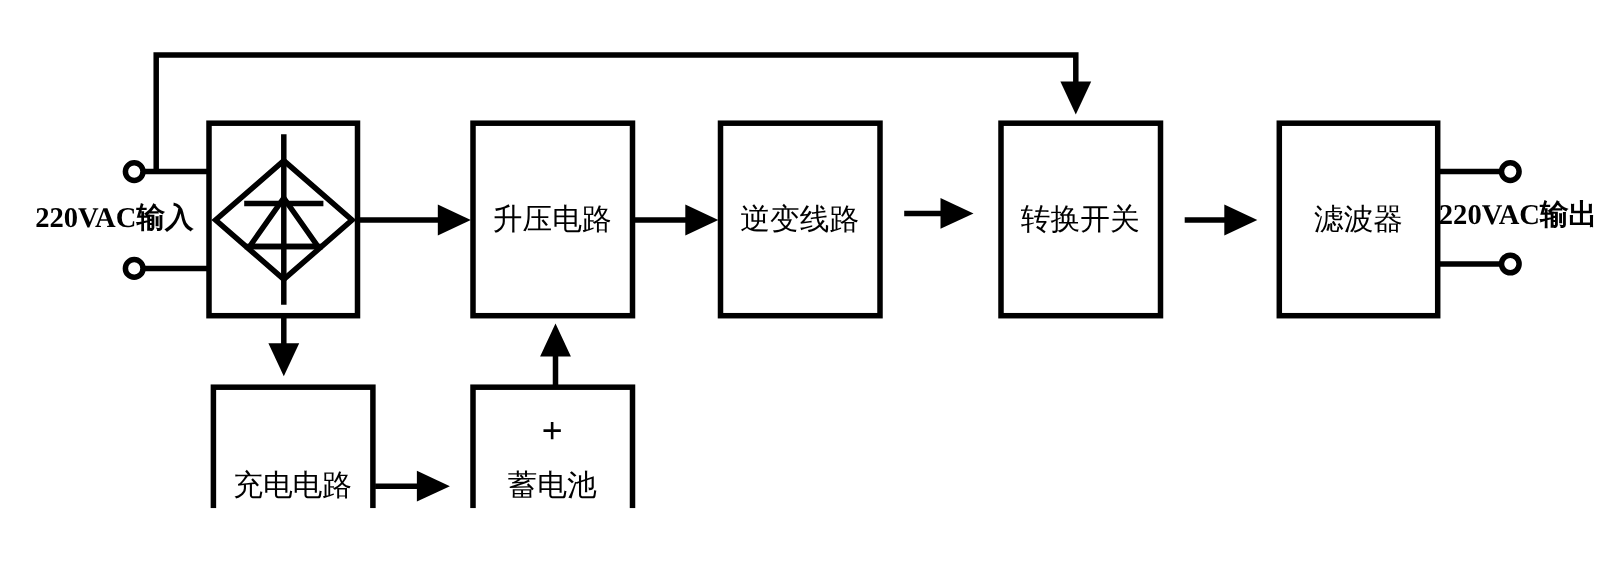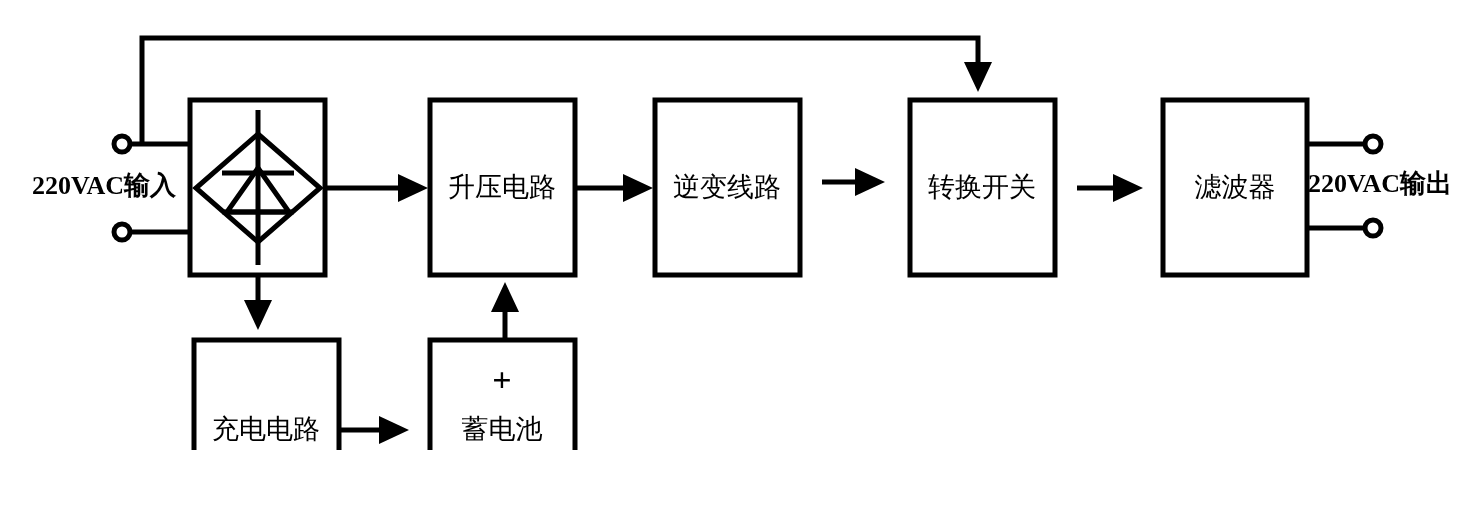--- a/index.html
+++ b/index.html
@@ -7,20 +7,21 @@
     padding: 0;
     background: #ffffff;
   }
   #diagram-root {
     position: relative;
     width: 1465px;
     height: 450px;
     background: #ffffff;
     font-family: "Liberation Serif", "DejaVu Serif", serif;
     overflow: hidden;
+    margin-top: 12px;
   }
   svg#ups-diagram {
     display: block;
     width: 1465px;
     height: 531px;
   }
   .blk {
     fill: #ffffff;
     stroke: #000000;
     stroke-width: 5;

